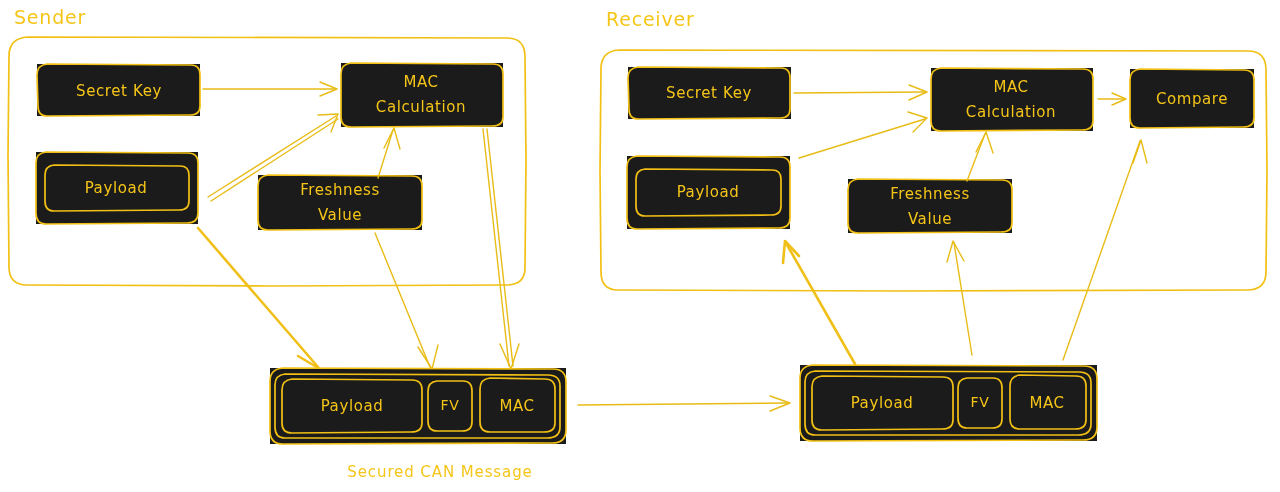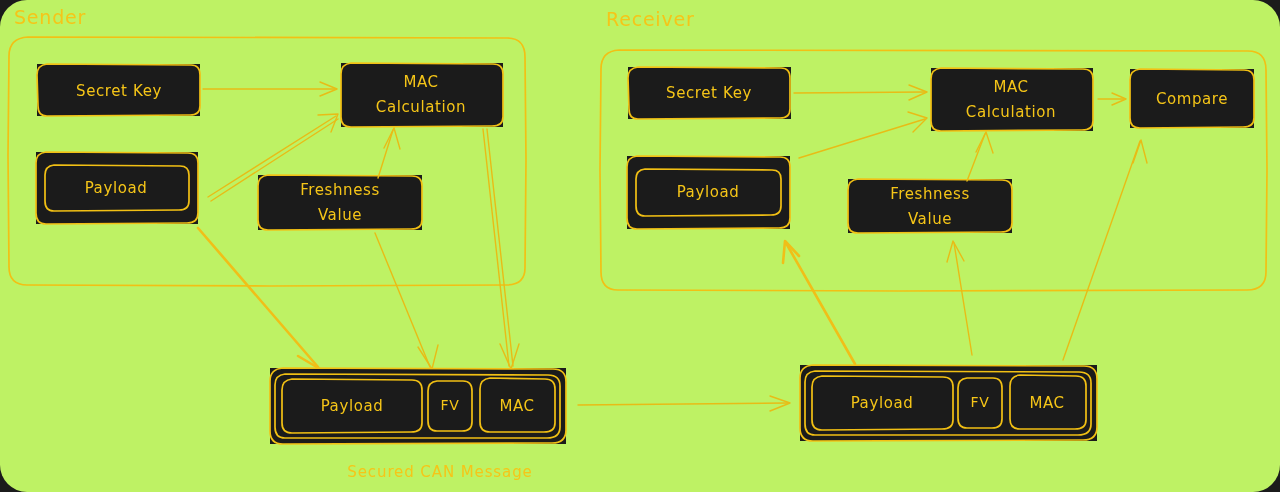--- a/index.html
+++ b/index.html
@@ -11,22 +11,21 @@
   body {
     width: 1280px;
     height: 492px;
     overflow: hidden;
     font-family: "DejaVu Sans", sans-serif;
   }
   #diagram-root {
     position: relative;
     width: 1280px;
     height: 492px;
-    background: #bef264;
-    border-radius: 27px;
+    background: #ffffff;
   }
   svg#diagram-svg {
     display: block;
     width: 1280px;
     height: 492px;
   }
   .stroke {
     fill: none;
     stroke: #f2c014;
     stroke-width: 1.7;

